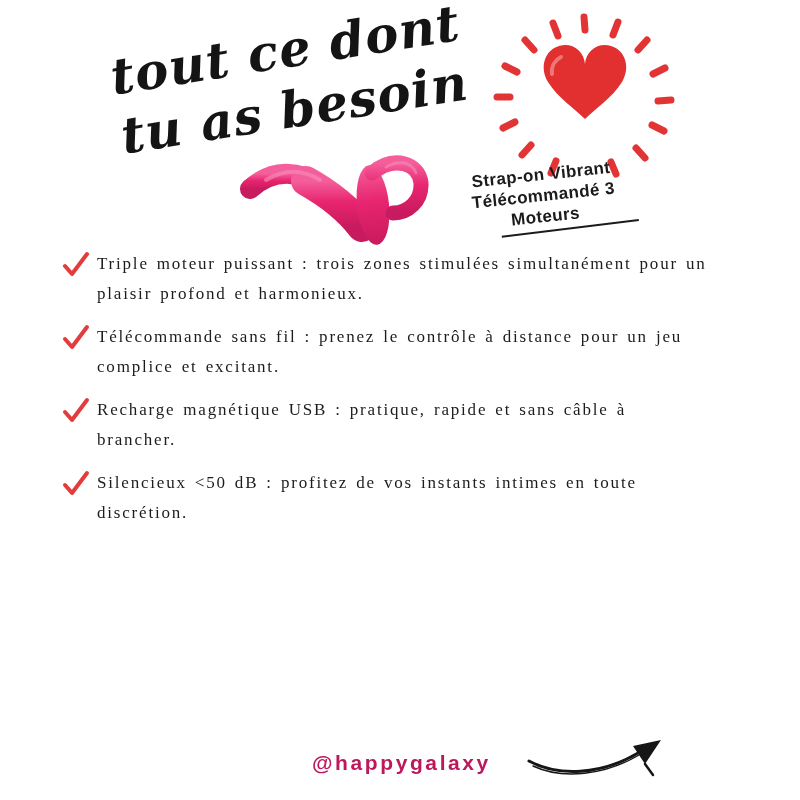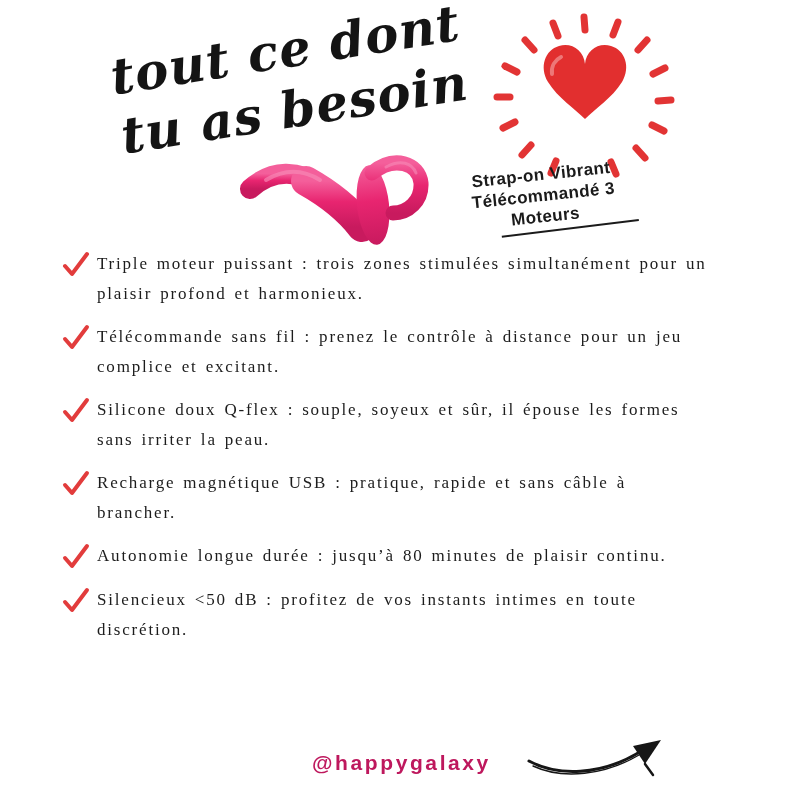--- a/index.html
+++ b/index.html
@@ -112,33 +112,21 @@
     <li class="feature">
       <svg class="check" viewBox="0 0 30 30">
           <path d="M5 16 L12 24 L27 4" fill="none" stroke="#e23c3c" stroke-width="4" stroke-linecap="round" stroke-linejoin="round"></path>
         </svg>
       <span class="feature-text">Télécommande sans fil : prenez le contrôle à distance pour un jeu complice et excitant.</span>
     </li>
     <li class="feature">
       <svg class="check" viewBox="0 0 30 30">
           <path d="M5 16 L12 24 L27 4" fill="none" stroke="#e23c3c" stroke-width="4" stroke-linecap="round" stroke-linejoin="round"></path>
         </svg>
-      <span class="feature-text">Silicone doux Q-flex : souple, soyeux et sûr, il épouse les formes sans irriter la peau.</span>
-    </li>
-    <li class="feature">
-      <svg class="check" viewBox="0 0 30 30">
-          <path d="M5 16 L12 24 L27 4" fill="none" stroke="#e23c3c" stroke-width="4" stroke-linecap="round" stroke-linejoin="round"></path>
-        </svg>
       <span class="feature-text">Recharge magnétique USB : pratique, rapide et sans câble à brancher.</span>
-    </li>
-    <li class="feature">
-      <svg class="check" viewBox="0 0 30 30">
-          <path d="M5 16 L12 24 L27 4" fill="none" stroke="#e23c3c" stroke-width="4" stroke-linecap="round" stroke-linejoin="round"></path>
-        </svg>
-      <span class="feature-text">Autonomie longue durée : jusqu’à 80 minutes de plaisir continu.</span>
     </li>
     <li class="feature">
       <svg class="check" viewBox="0 0 30 30">
           <path d="M5 16 L12 24 L27 4" fill="none" stroke="#e23c3c" stroke-width="4" stroke-linecap="round" stroke-linejoin="round"></path>
         </svg>
       <span class="feature-text">Silencieux &lt;50 dB : profitez de vos instants intimes en toute discrétion.</span>
     </li>
   </ul>
 
   <div class="handle">@happygalaxy</div>

